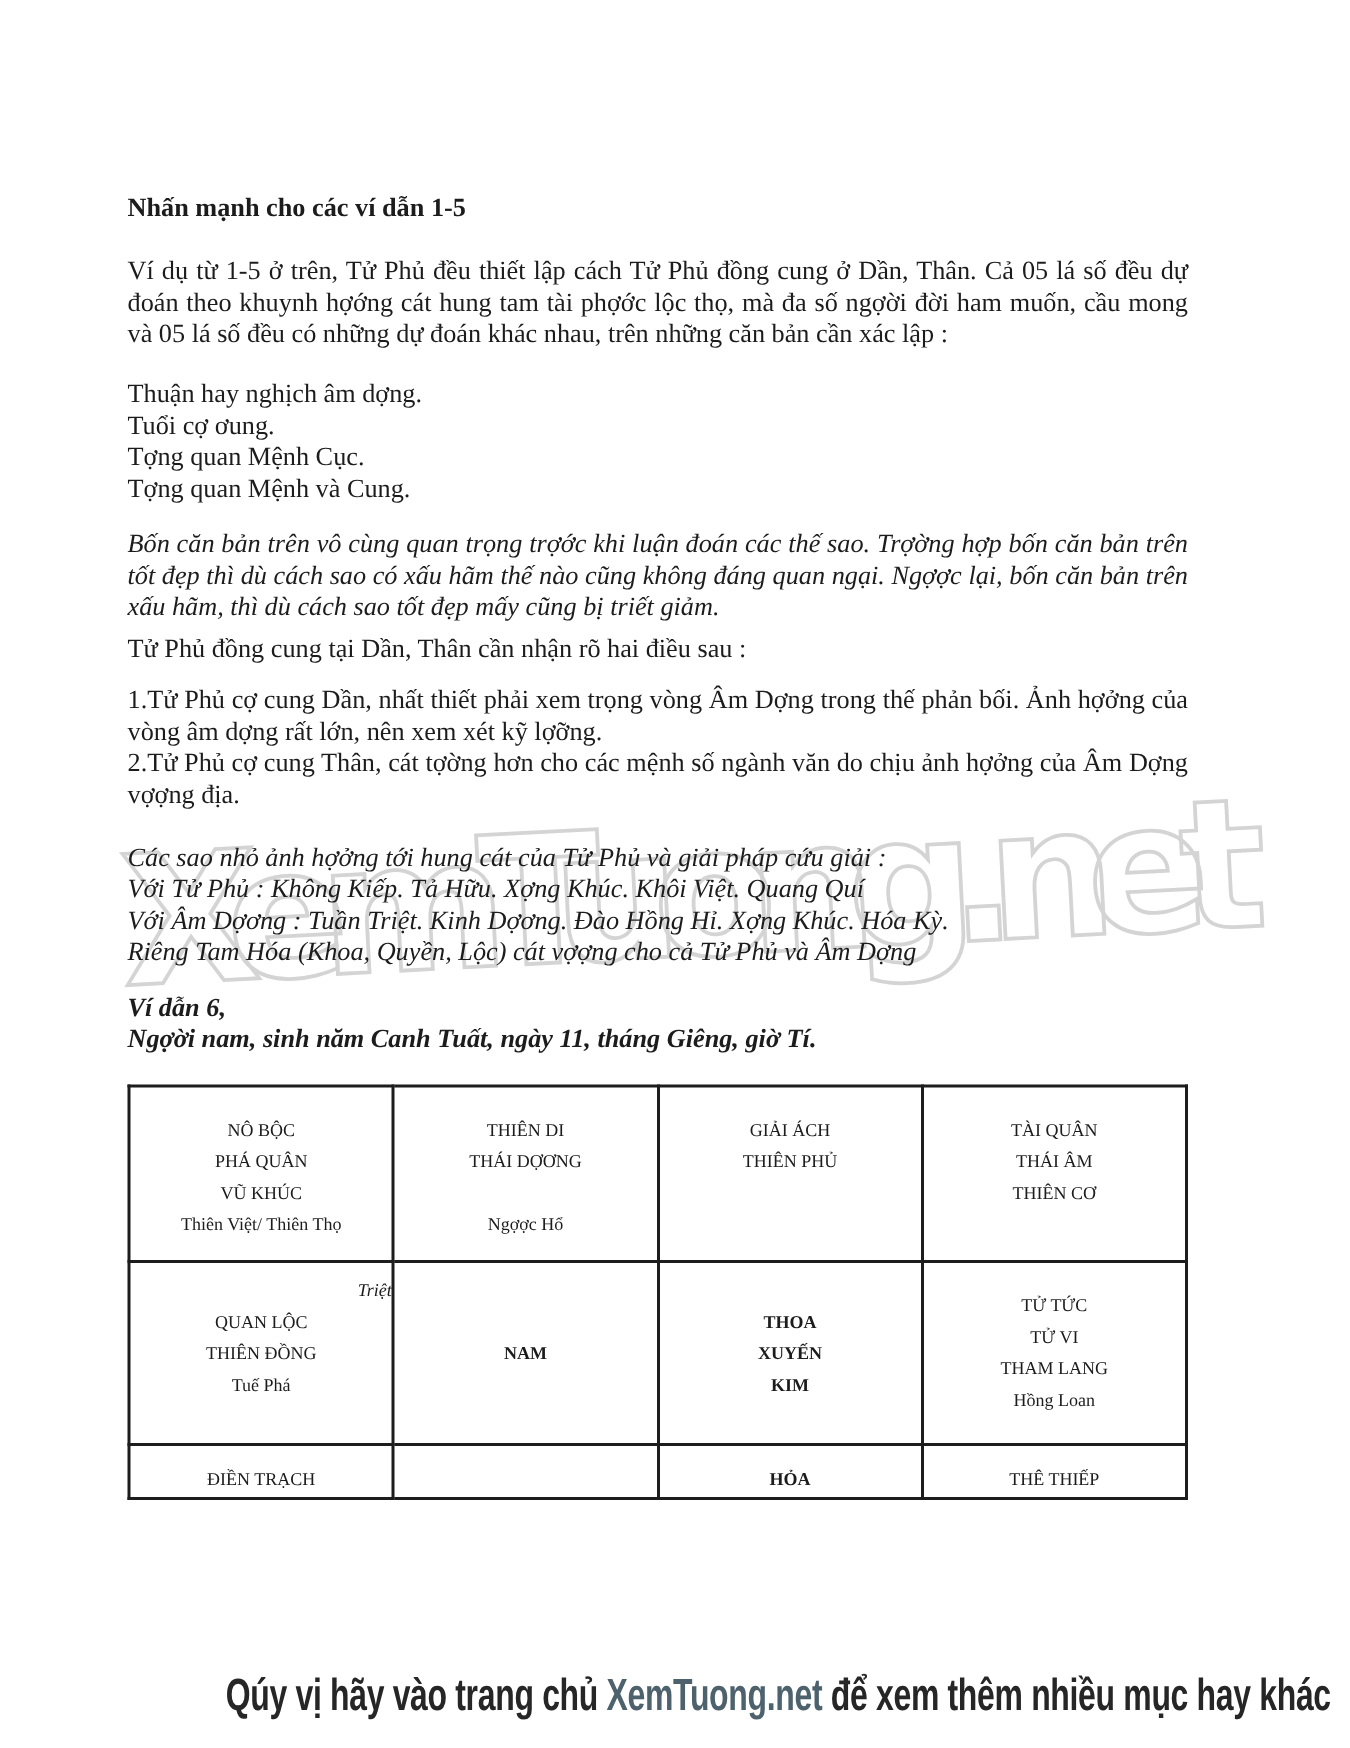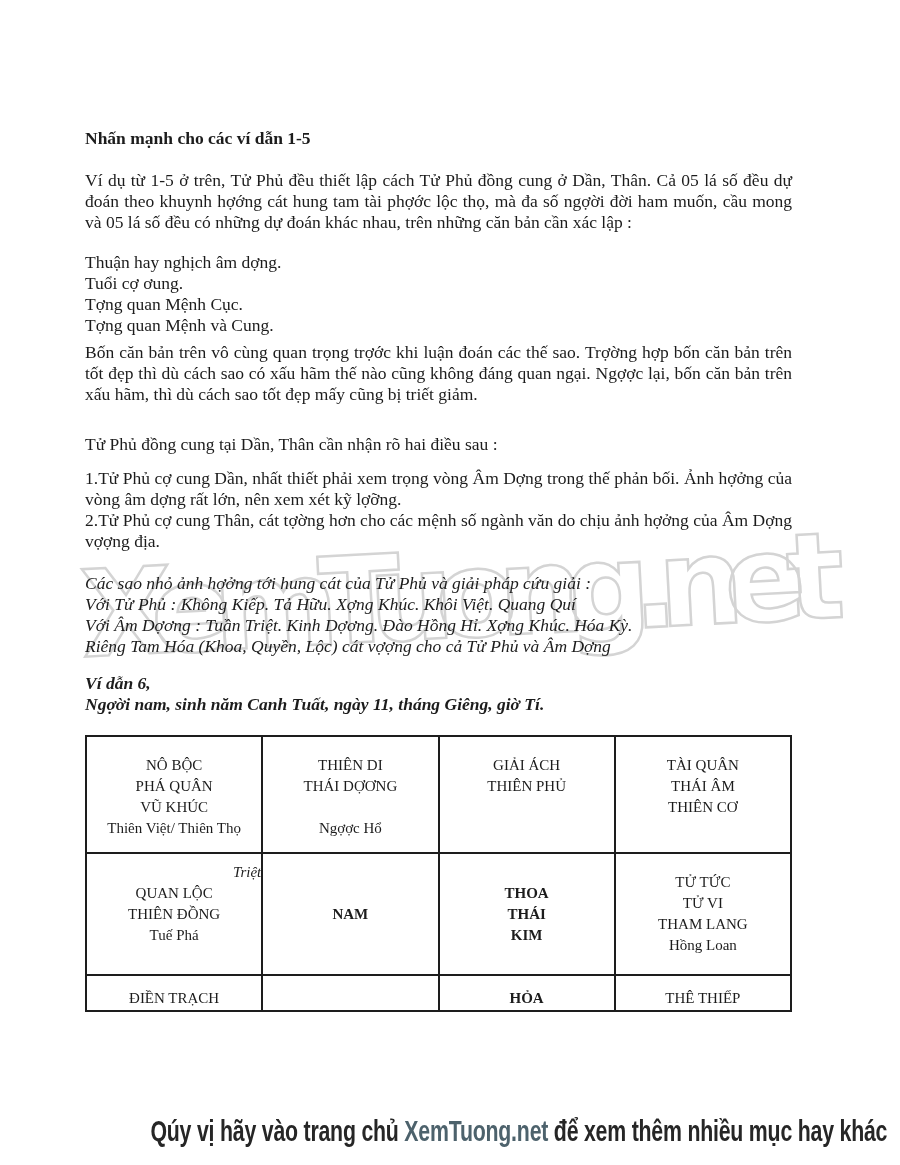--- a/index.html
+++ b/index.html
@@ -13,31 +13,31 @@
     position:absolute; left:80px; top:487px; width:760px; height:210px;
     transform:rotate(-3deg); overflow:visible; z-index:0;
   }
   .content {
     position:absolute; left:85px; top:128px; width:707px;
     font-size:17.5px; line-height:21px; z-index:1;
   }
   .sec-heading { font-weight:bold; margin-bottom:21px; }
   .jp { text-align:justify; }
   .p1 { margin-bottom:19px; }
-  .list-block { margin-bottom:6px; }
-  .p2 { margin-bottom:29px; }
+  .list-block { margin-bottom:16px; }
+  .p2 { margin-bottom:7px;font-style:italic; }
   .p3 { margin-bottom:13px; }
   .items-block { margin-bottom:21px; }
   .p4-block { margin-bottom:16px;font-style:italic; }
   .example-block { margin-bottom:20px; font-weight:bold; font-style:italic; }
   .doc-line { min-height:21px; }
 
   table.chart-table {
     width:707px; border-collapse:collapse; table-layout:fixed;
-    font-size:15px; line-height:21px; z-index:1; position:relative;
+    font-size:12px; line-height:21px; z-index:1; position:relative;
   }
   table.chart-table td {
     border:2px solid #1d1d1d; text-align:center; padding:0;
     vertical-align:middle;
   }
   tr.r1 { height:117px; }
   tr.r2 { height:122px; }
   tr.r3 { height:36px; }
   tr.r1 td { vertical-align:top; padding-top:18px; }
   tr.r2 td.vt { vertical-align:top; padding-top:8px; }
@@ -126,21 +126,21 @@
             <div class="cell-line italic">Triệt</div>
             <div class="cell-line">QUAN LỘC</div>
             <div class="cell-line">THIÊN ĐỒNG</div>
             <div class="cell-line">Tuế Phá</div>
           </td>
           <td>
             <div class="cell-line bold">NAM</div>
           </td>
           <td>
             <div class="cell-line bold">THOA</div>
-            <div class="cell-line bold">THÁI</div>
+            <div class="cell-line bold">XUYẾN</div>
             <div class="cell-line bold">KIM</div>
           </td>
           <td>
             <div class="cell-line">TỬ TỨC</div>
             <div class="cell-line">TỬ VI</div>
             <div class="cell-line">THAM LANG</div>
             <div class="cell-line">Hồng Loan</div>
           </td>
         </tr>
         <tr class="r3">

